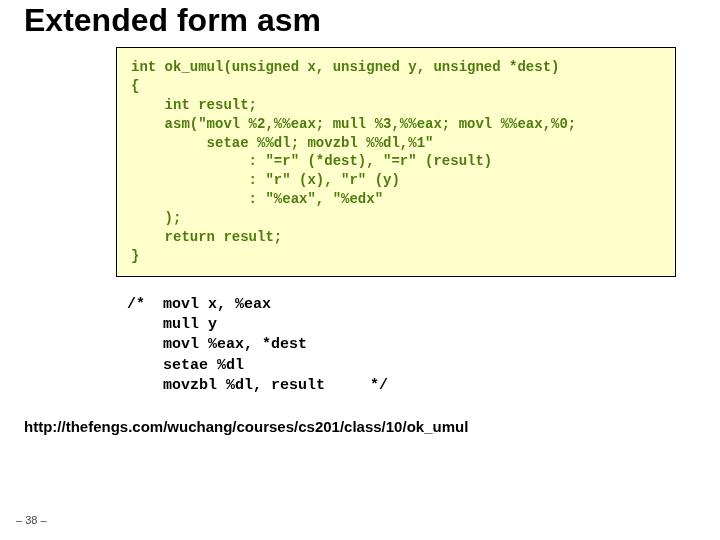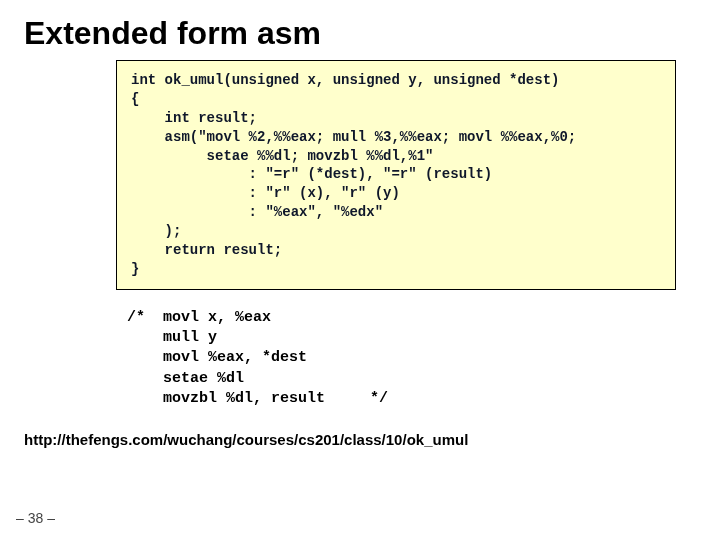--- a/index.html
+++ b/index.html
@@ -7,21 +7,21 @@
     margin: 0;
     padding: 0;
     width: 720px;
     height: 540px;
     background: #fff;
     font-family: Arial, Helvetica, sans-serif;
     position: relative;
     overflow: hidden;
   }
   .slide {
-    padding: 15px 24px 0 24px;
+    padding: 2px 24px 0 24px;
   }
   .title {
     font-size: 32px;
     font-weight: bold;
     color: #000;
     margin: 0 0 8px 0;
   }
   .subtitle {
     font-size: 22px;
     font-weight: bold;
@@ -32,21 +32,21 @@
     margin-left: 92px;
     width: 560px;
     background: #ffffcc;
     border: 1px solid #000;
     padding: 10px 14px 10px 14px;
     font-family: "Courier New", Courier, monospace;
     font-size: 14px;
     font-weight: bold;
     line-height: 1.35;
     white-space: pre;
-    color: #0f172a;
+    color: #4d7c0f;
   }
   .comment-block {
     margin-top: 18px;
     margin-left: 103px;
     font-family: "Courier New", Courier, monospace;
     font-size: 15px;
     font-weight: bold;
     line-height: 1.35;
     white-space: pre;
     color: #000;
@@ -54,21 +54,21 @@
   .url {
     margin-top: 22px;
     font-size: 15px;
     font-weight: bold;
     color: #000;
   }
   .pagenum {
     position: absolute;
     left: 16px;
     bottom: 14px;
-    font-size: 14px;
+    font-size: 11px;
     color: #444;
   }
 </style>
 </head>
 <body>
 
 <div class="slide">
   <h1 class="title">Extended form asm</h1>
 
   <div class="code-box">int ok_umul(unsigned x, unsigned y, unsigned *dest)

